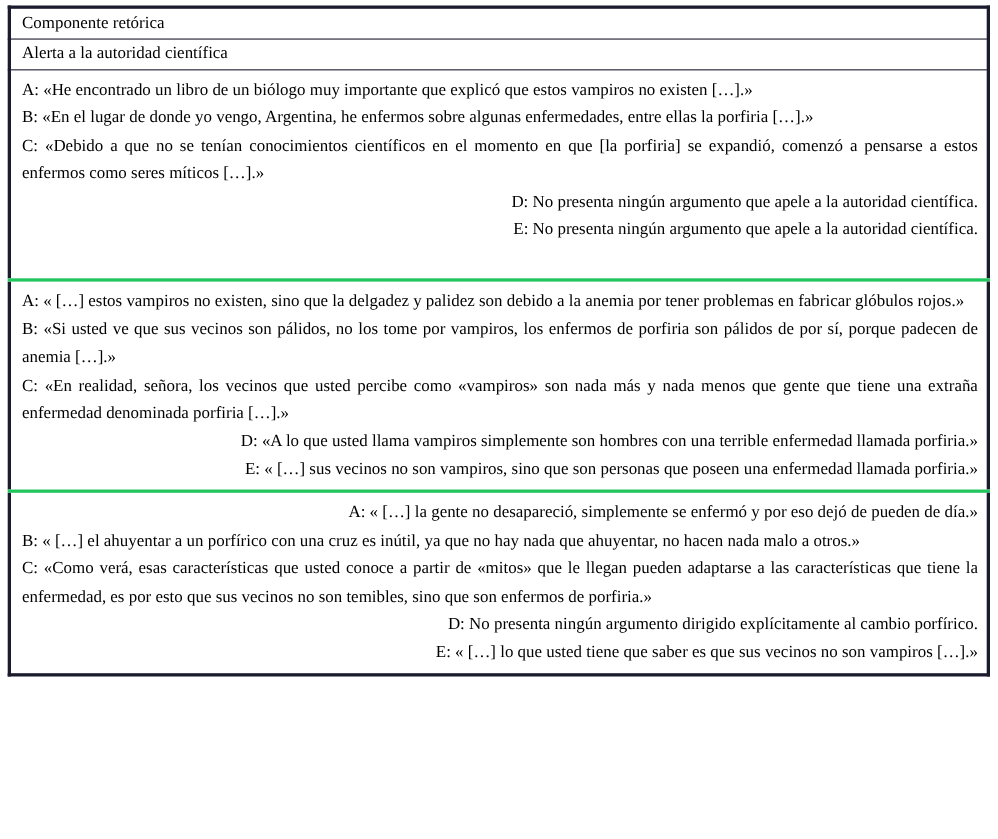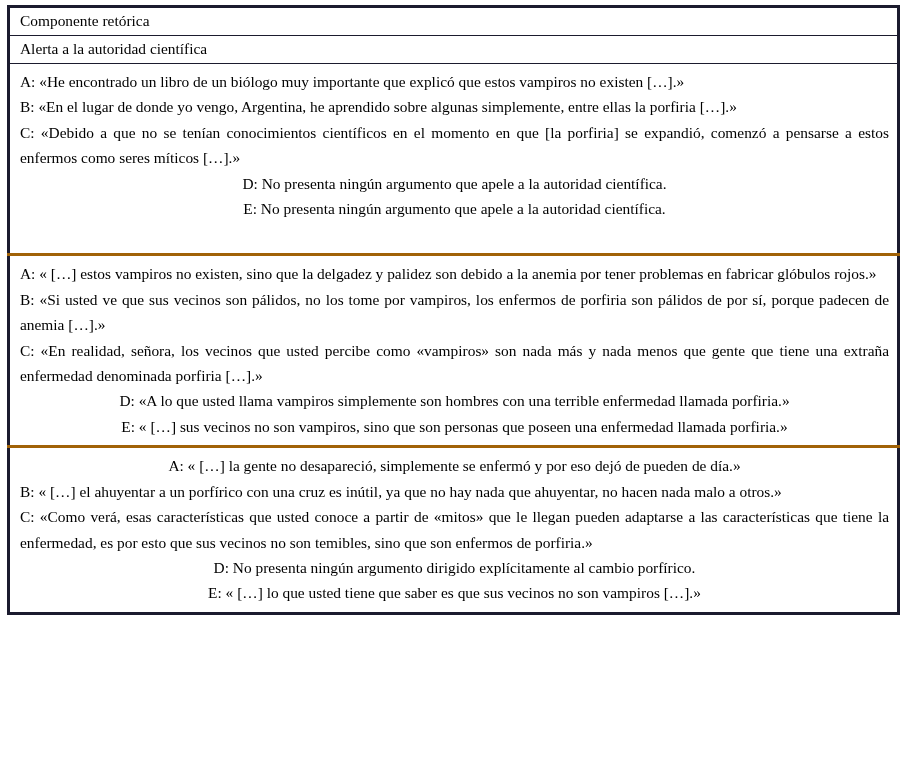--- a/index.html
+++ b/index.html
@@ -66,40 +66,40 @@
     border-top: 3px solid #1b1b2e;
   }
   .row-secthead .cell {
     padding-top: 2px;
     padding-bottom: 3px;
     line-height: 22px;
   }
 
   
   .row-body > td {
-    border-bottom: 3px solid #a16207;
+    border-bottom: 3px solid #22c55e;
   }
   .row-body.last > td {
     border-bottom: 0;
   }
   .row-body .cell {
     padding-top: 5px;
     padding-bottom: 6px;
   }
 
   
   .entry {
     margin: 0;
     text-align: justify;
     text-justify: inter-word;
     hyphens: none;
   }
   
   .entry.single {
-    text-align: center;
+    text-align: right;
   }
   .entry-spacer {
     height: 26px;
   }
 
   .sect-title, .table-title {
     margin: 0;
     white-space: nowrap;
   }
 </style>
@@ -121,21 +121,21 @@
           <td>
             <div class="cell">
               <p class="sect-title">Alerta a la autoridad científica</p>
             </div>
           </td>
         </tr>
         <tr class="row-body">
           <td>
             <div class="cell">
               <p class="entry">A: «He encontrado un libro de un biólogo muy importante que explicó que estos vampiros no existen […].»</p>
-              <p class="entry">B: «En el lugar de donde yo vengo, Argentina, he aprendido sobre algunas simplemente, entre ellas la porfiria […].»</p>
+              <p class="entry">B: «En el lugar de donde yo vengo, Argentina, he enfermos sobre algunas enfermedades, entre ellas la porfiria […].»</p>
               <p class="entry">C: «Debido a que no se tenían conocimientos científicos en el momento en que [la porfiria] se expandió, comenzó a pensarse a estos enfermos como seres míticos […].»</p>
               <p class="entry single">D: No presenta ningún argumento que apele a la autoridad científica.</p>
               <p class="entry single">E: No presenta ningún argumento que apele a la autoridad científica.</p>
               <div class="entry-spacer"></div>
             </div>
           </td>
         </tr>
         <tr class="row-body">
           <td>
             <div class="cell">

